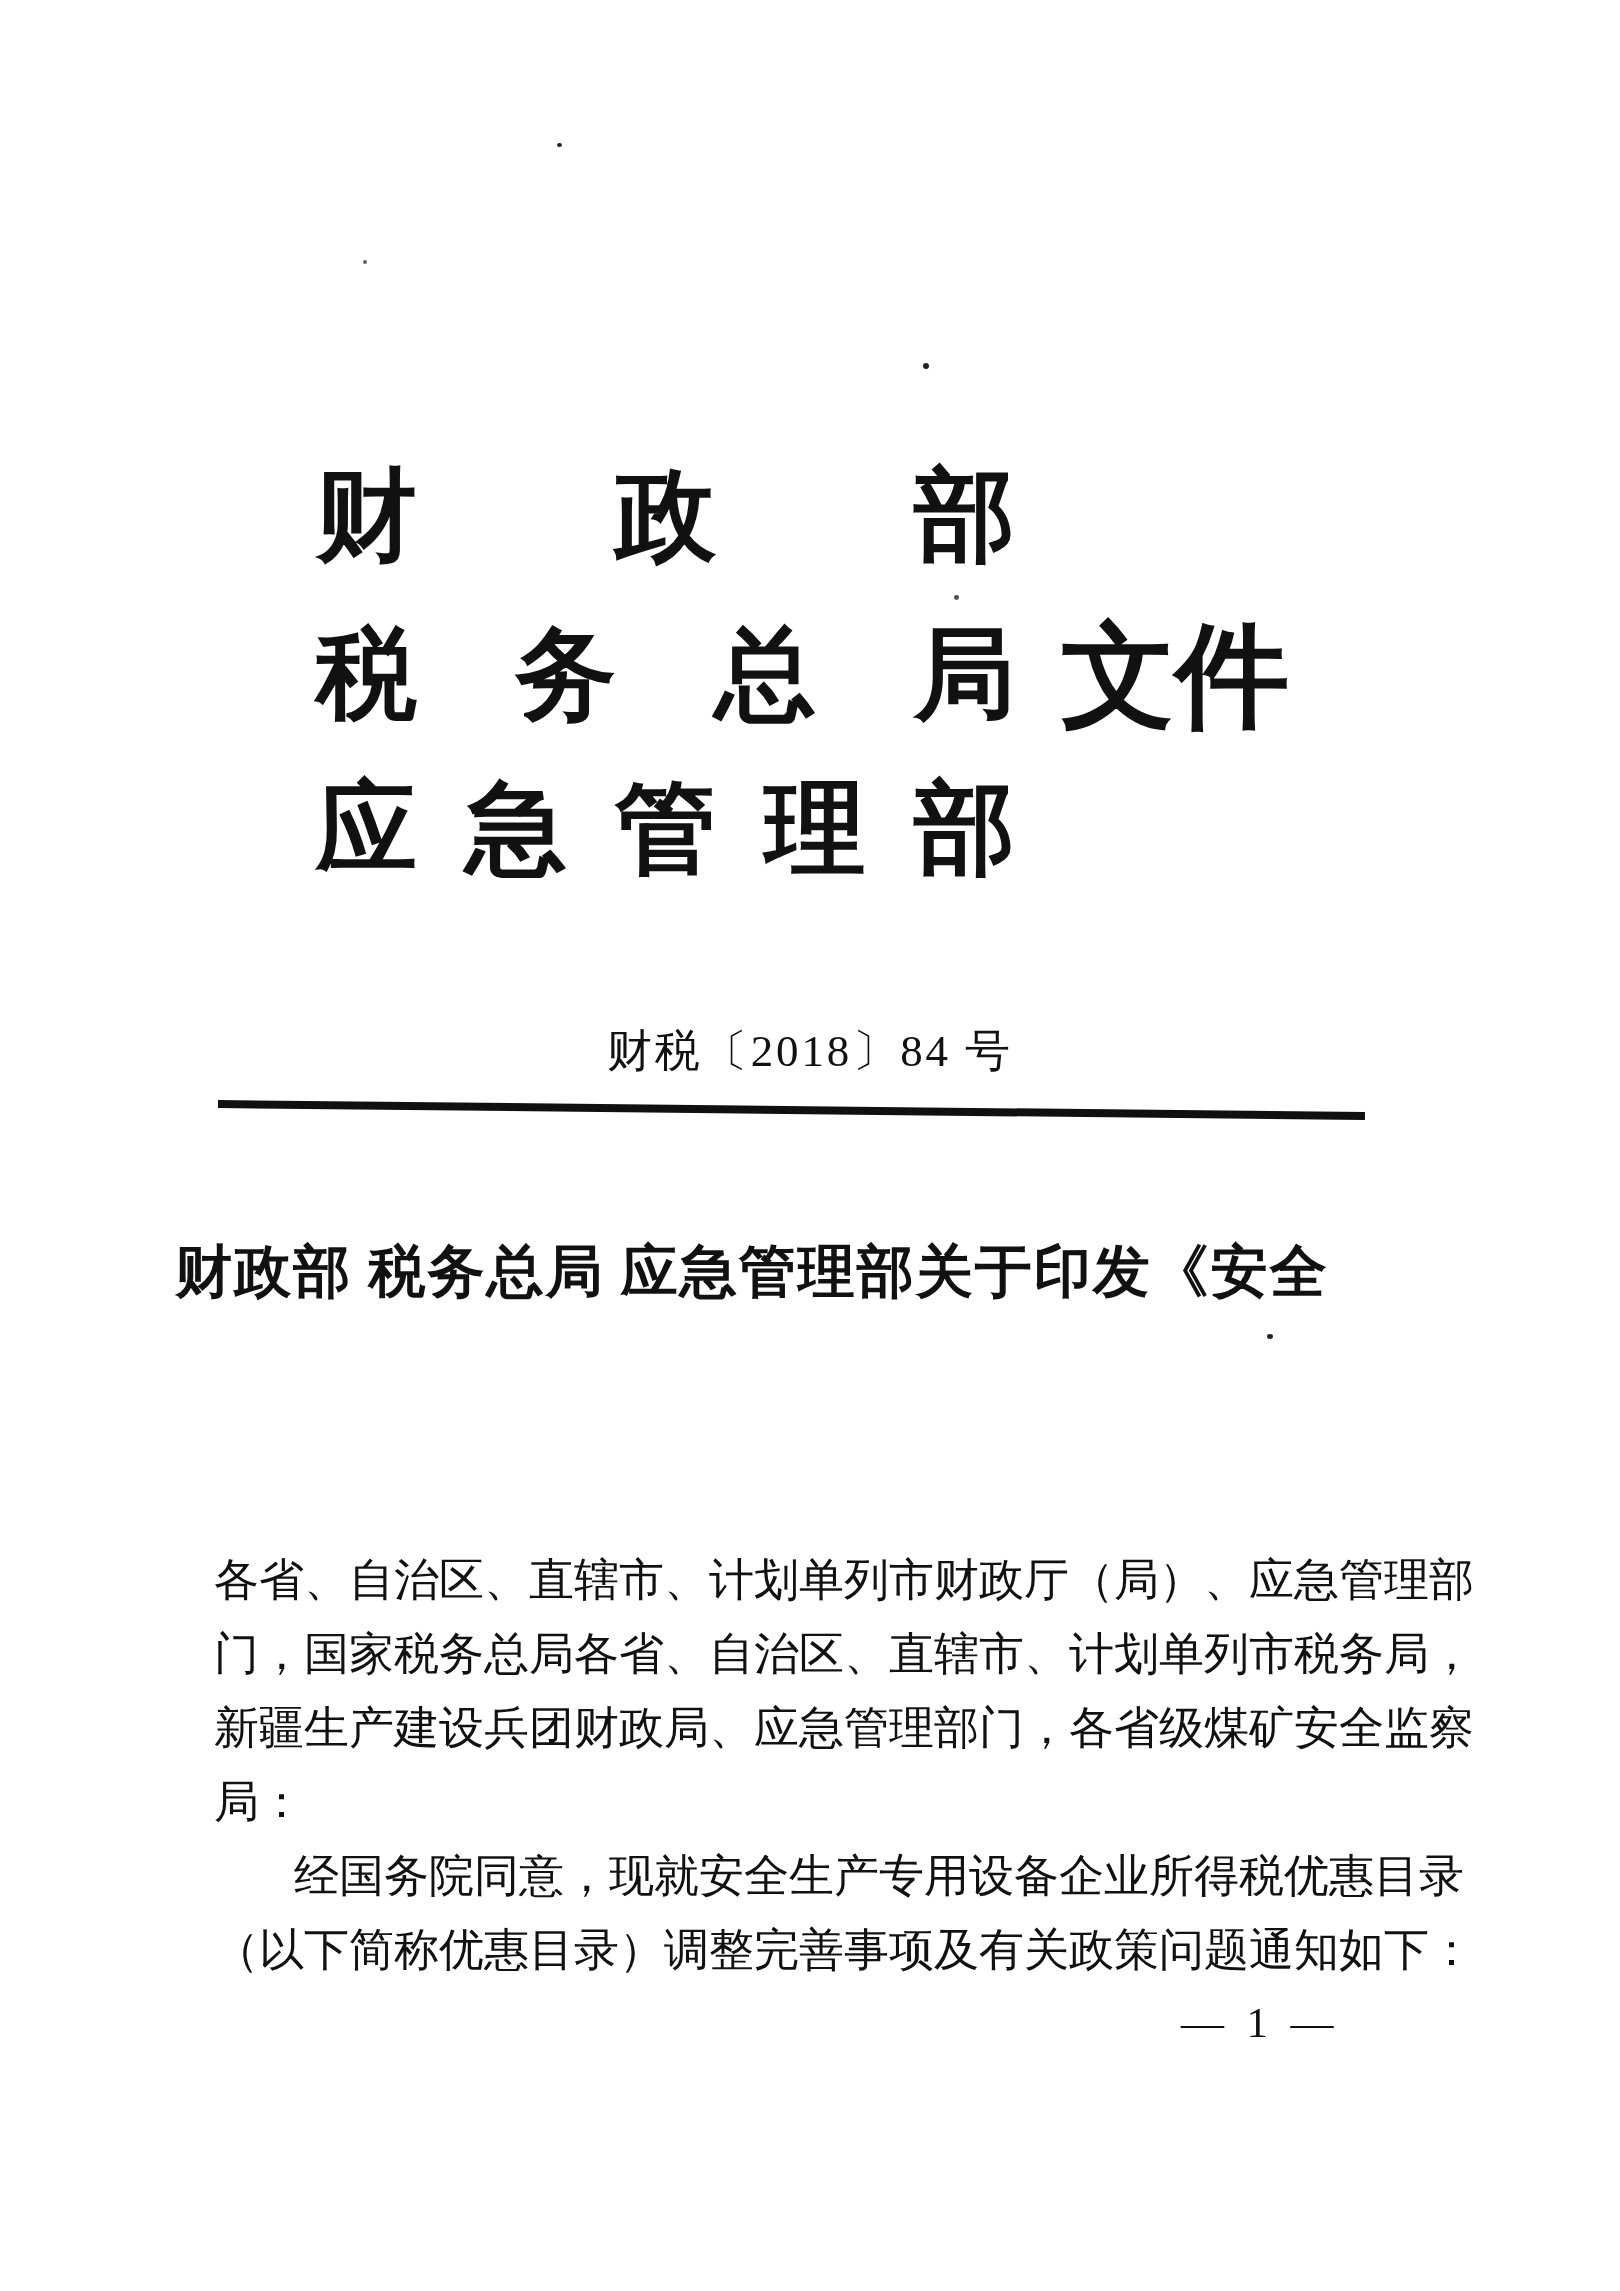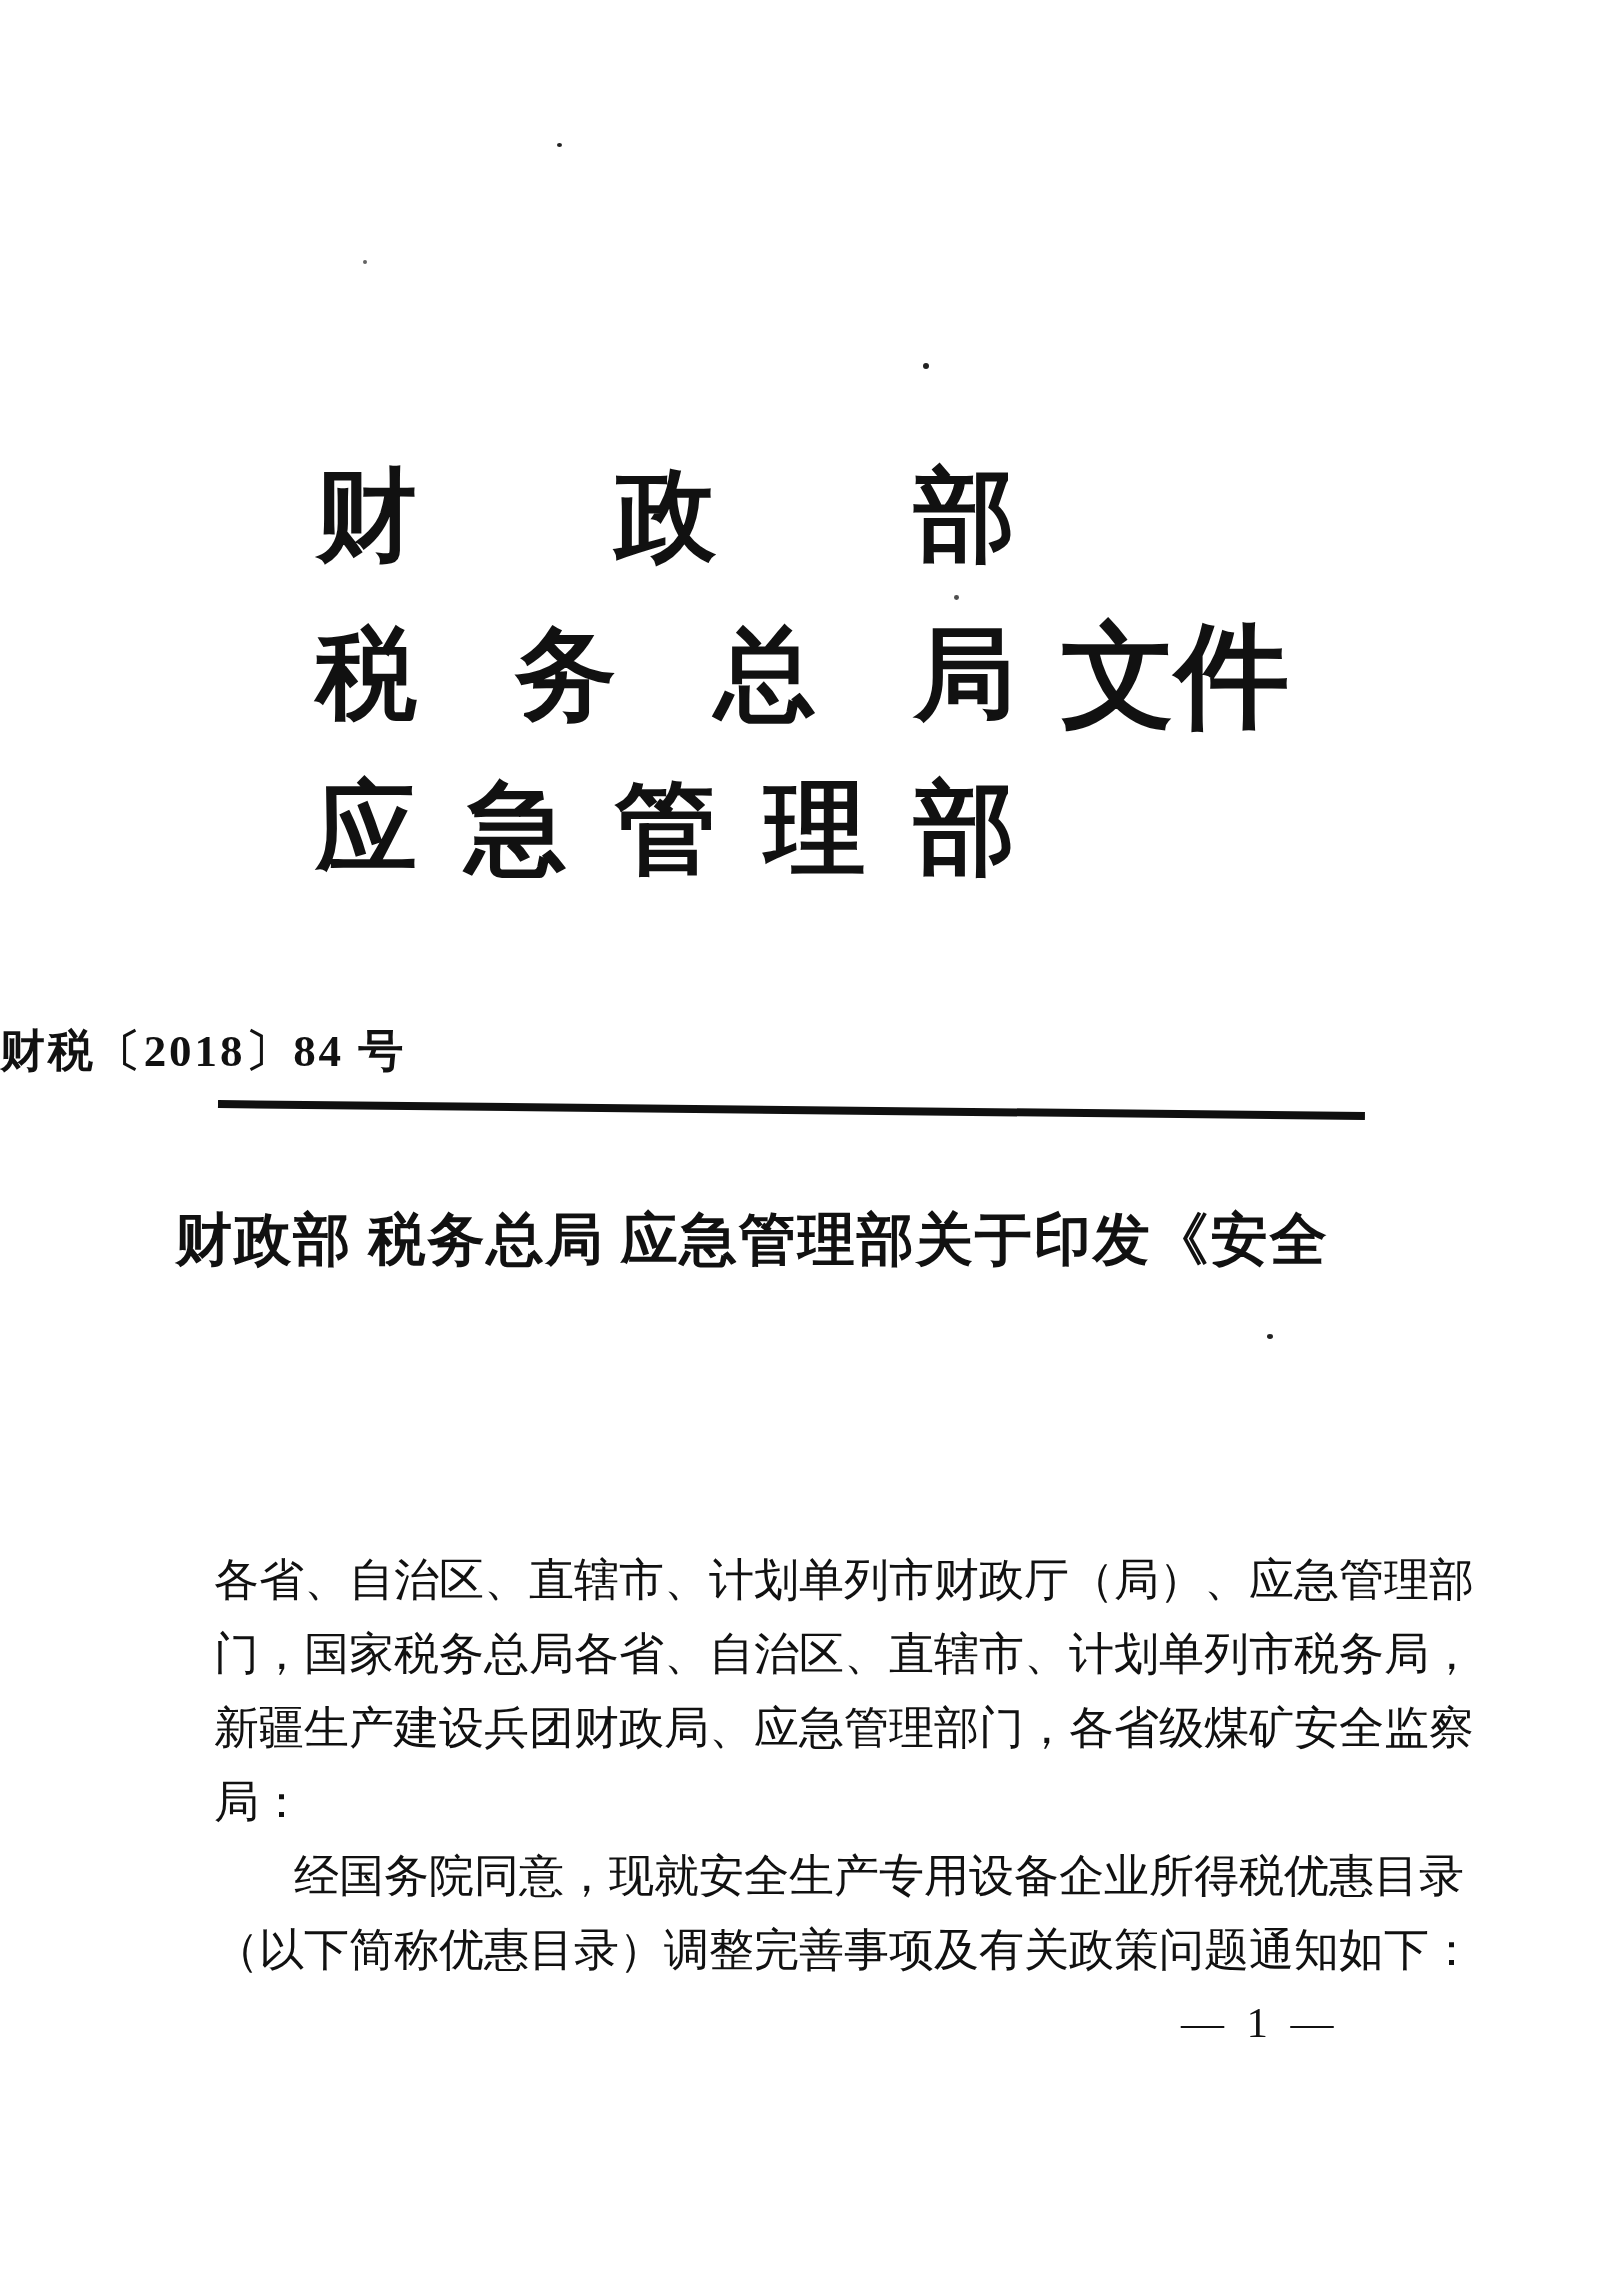--- a/index.html
+++ b/index.html
@@ -22,36 +22,37 @@
   .doc-type{
     position:absolute;
     left:1061px;top:620px;width:223px;
     font-size:114px;line-height:1;
     font-weight:bold;
   }
   .char-spread{display:flex;justify-content:space-between;}
   .doc-number{
     position:absolute;
     left:0;top:1029px;width:1620px;
+    text-align:center;
     font-size:45px;line-height:1;
     letter-spacing:2.9px;
-    font-weight:bold;
+    font-weight:normal;
   }
   .rule{
     position:absolute;
     left:218px;top:1100px;
     width:1147px;height:7.8px;
     background:#101010;
     transform:rotate(0.6deg);
     transform-origin:left center;
   }
   
   .title-block{
     position:absolute;
-    left:0;top:1196px;width:1504px;
+    left:0;top:1228px;width:1504px;
   }
   .title-line{
     text-align:center;
     font-size:57px;line-height:87px;
     font-weight:bold;
     letter-spacing:2px;
     white-space:nowrap;
   }
   
   .body-block{

